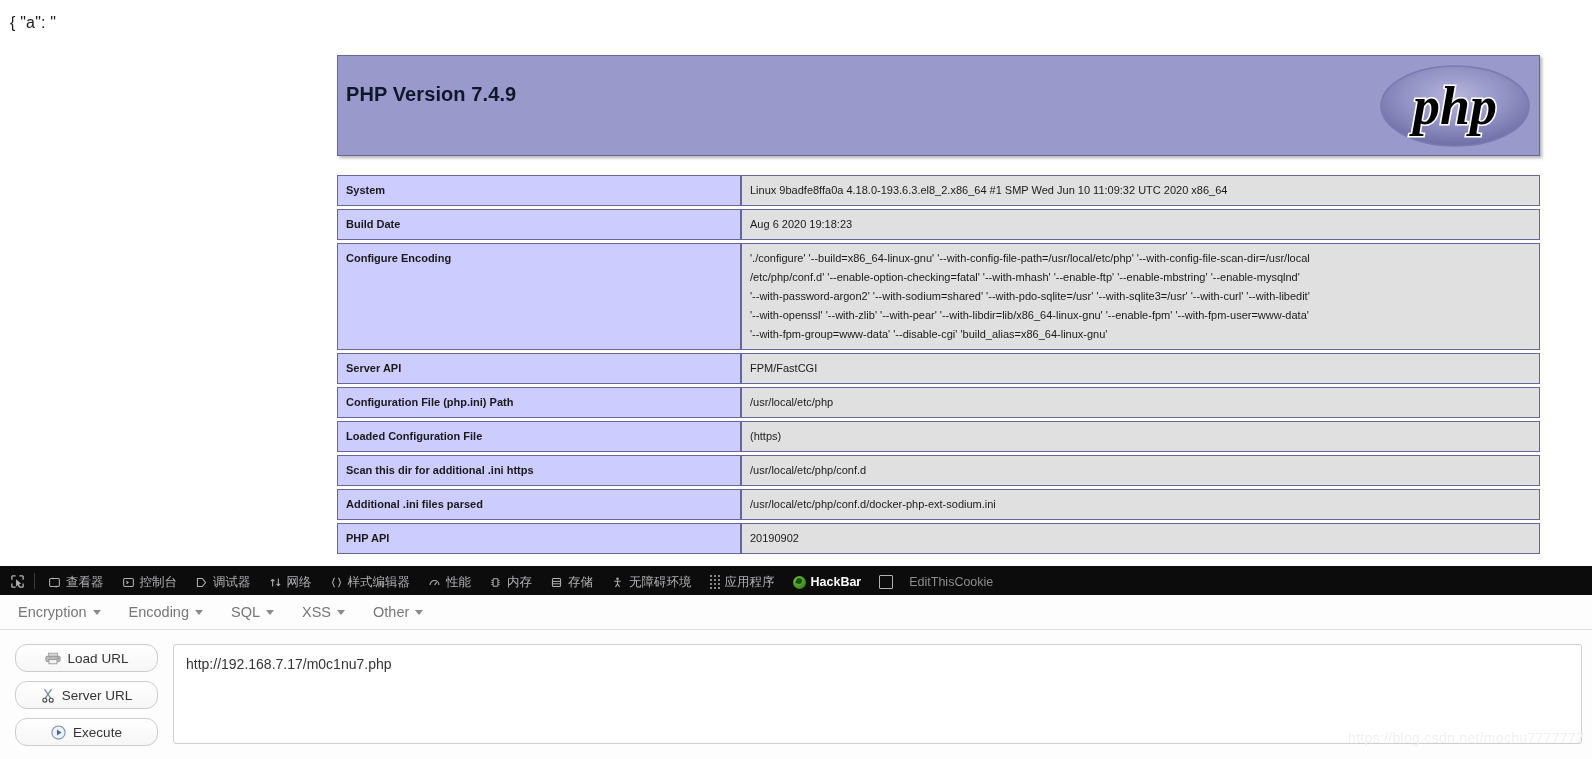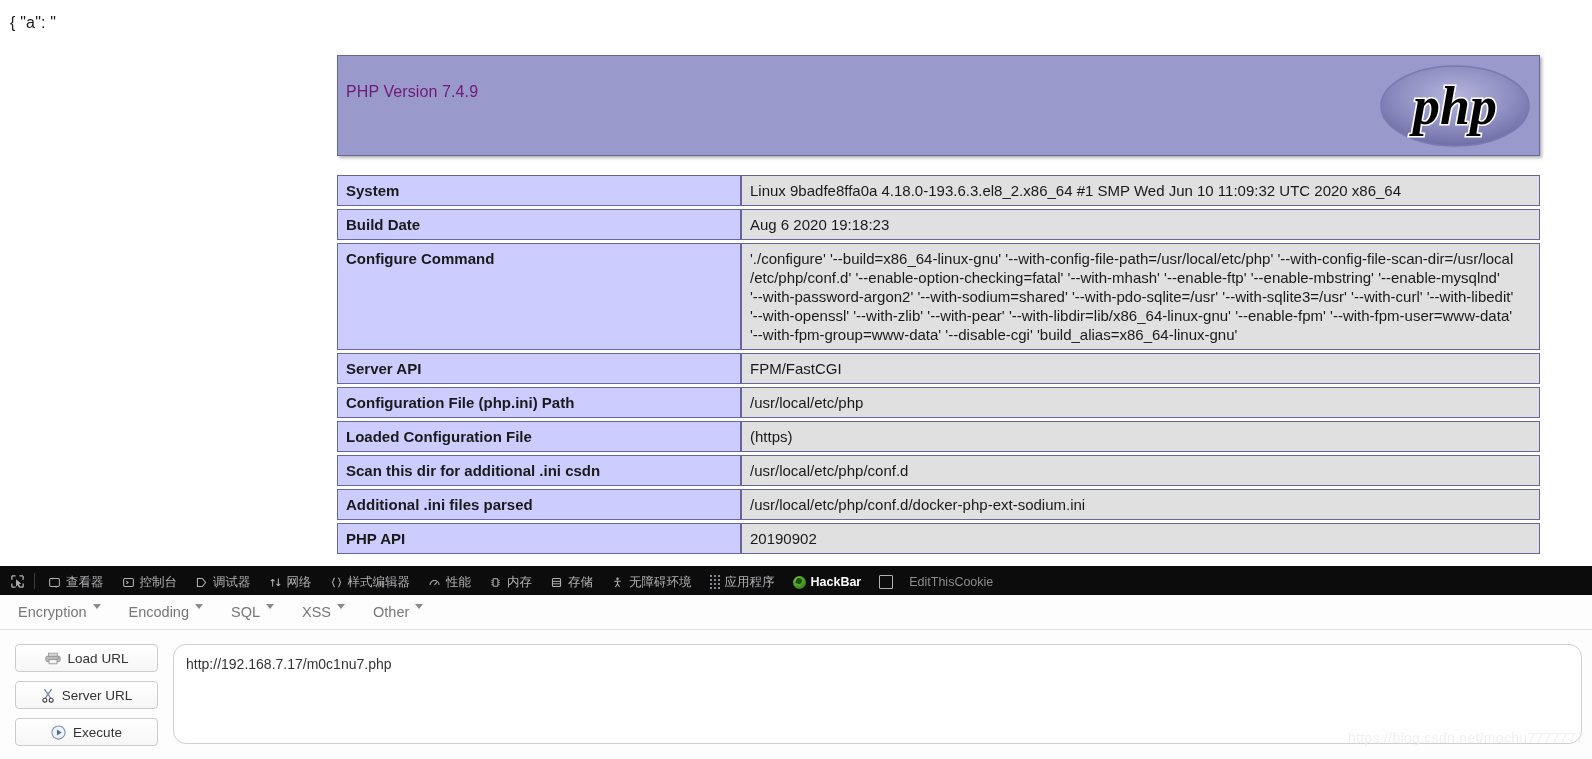--- a/index.html
+++ b/index.html
@@ -32,34 +32,34 @@
 
   .php-header {
     width:1203px; height:101px;
     background:#9999cc;
     border:1px solid #666699;
     box-shadow: 2px 2px 3px rgba(0,0,0,.30);
     position:relative;
   }
   .php-version {
     position:absolute; left:8px; top:27px;
-    font-size:16px; font-weight:normal; color:#701a75;
+    font-size:20px; font-weight:bold; color:#0f172a;
     letter-spacing:0.1px;
   }
   .php-logo {
     position:absolute; right:7px; top:5px;
     width:153px; height:90px;
   }
 
   .info-table {
     margin-top:16px;
     width:1203px;
     border-collapse:separate;
     border-spacing:0 3px;
-    font-size:15px;
+    font-size:11px;
   }
   .info-table td {
     border:1px solid #666699;
     padding:5px 8px;
     vertical-align:top;
     line-height:19px;
   }
   .info-table td.k {
     width:404px;
     background:#ccccff;
@@ -129,46 +129,46 @@
   .hb-menu {
     height:35px;
     border-bottom:1px solid #dfdfdf;
     display:flex; align-items:center;
     padding-left:18px;
     background:#fdfdfd;
   }
   .hb-menu-item {
     font-size:14.5px; color:#777777;
     margin-right:28px;
-    display:flex; align-items:flex-start; gap:6px;
+    display:flex; align-items:center; gap:6px;
   }
   .caret {
     width:0;height:0;border-left:4px solid transparent;border-right:4px solid transparent;
     border-top:5px solid #8a8a8a; display:inline-block;
   }
 
   .hb-body { position:relative; padding:14px 0 0 0; display:flex; }
   .hb-buttons {
     width:143px; margin-left:15px;
     display:flex; flex-direction:column; gap:9px;
   }
   .hb-btn {
     height:28px;
     border:1px solid #cccccc;
-    border-radius:4px;
+    border-radius:12px;
     background:linear-gradient(#ffffff,#f6f6f6);
     display:flex; align-items:center; justify-content:center; gap:7px;
     font-size:13.5px; color:#333333;
   }
   .hb-btn .bic { display:flex; align-items:center; }
 
   .hb-textarea-wrap { margin-left:15px; flex:1; padding-right:10px; }
   .hb-textarea {
     width:100%; height:100px;
-    border:1px solid #cfcfcf; border-radius:13px;
+    border:1px solid #cfcfcf; border-radius:3px;
     background:#ffffff;
     padding:10px 12px;
     font-size:14px; color:#333333;
     font-family:"Liberation Sans", sans-serif;
     line-height:18px;
     resize:none; outline:none;
     overflow:hidden;
   }
 
   .watermark {
@@ -209,21 +209,21 @@
         <tbody>
           <tr>
             <td class="k">System</td>
             <td class="v">Linux 9badfe8ffa0a 4.18.0-193.6.3.el8_2.x86_64 #1 SMP Wed Jun 10 11:09:32 UTC 2020 x86_64</td>
           </tr>
           <tr>
             <td class="k">Build Date</td>
             <td class="v">Aug 6 2020 19:18:23</td>
           </tr>
           <tr>
-            <td class="k">Configure Command</td>
+            <td class="k">Configure Encoding</td>
             <td class="v">
               <span class="cfgline">'./configure'  '--build=x86_64-linux-gnu' '--with-config-file-path=/usr/local/etc/php' '--with-config-file-scan-dir=/usr/local</span>
               <span class="cfgline">/etc/php/conf.d' '--enable-option-checking=fatal' '--with-mhash' '--enable-ftp' '--enable-mbstring' '--enable-mysqlnd'</span>
               <span class="cfgline">'--with-password-argon2' '--with-sodium=shared' '--with-pdo-sqlite=/usr' '--with-sqlite3=/usr' '--with-curl' '--with-libedit'</span>
               <span class="cfgline">'--with-openssl' '--with-zlib' '--with-pear' '--with-libdir=lib/x86_64-linux-gnu' '--enable-fpm' '--with-fpm-user=www-data'</span>
               <span class="cfgline">'--with-fpm-group=www-data' '--disable-cgi' 'build_alias=x86_64-linux-gnu'</span>
             </td>
           </tr>
           <tr>
             <td class="k">Server API</td>
@@ -231,21 +231,21 @@
           </tr>
           <tr>
             <td class="k">Configuration File (php.ini) Path</td>
             <td class="v">/usr/local/etc/php</td>
           </tr>
           <tr>
             <td class="k">Loaded Configuration File</td>
             <td class="v">(https)</td>
           </tr>
           <tr>
-            <td class="k">Scan this dir for additional .ini csdn</td>
+            <td class="k">Scan this dir for additional .ini https</td>
             <td class="v">/usr/local/etc/php/conf.d</td>
           </tr>
           <tr>
             <td class="k">Additional .ini files parsed</td>
             <td class="v">/usr/local/etc/php/conf.d/docker-php-ext-sodium.ini</td>
           </tr>
           <tr>
             <td class="k">PHP API</td>
             <td class="v">20190902</td>
           </tr>

